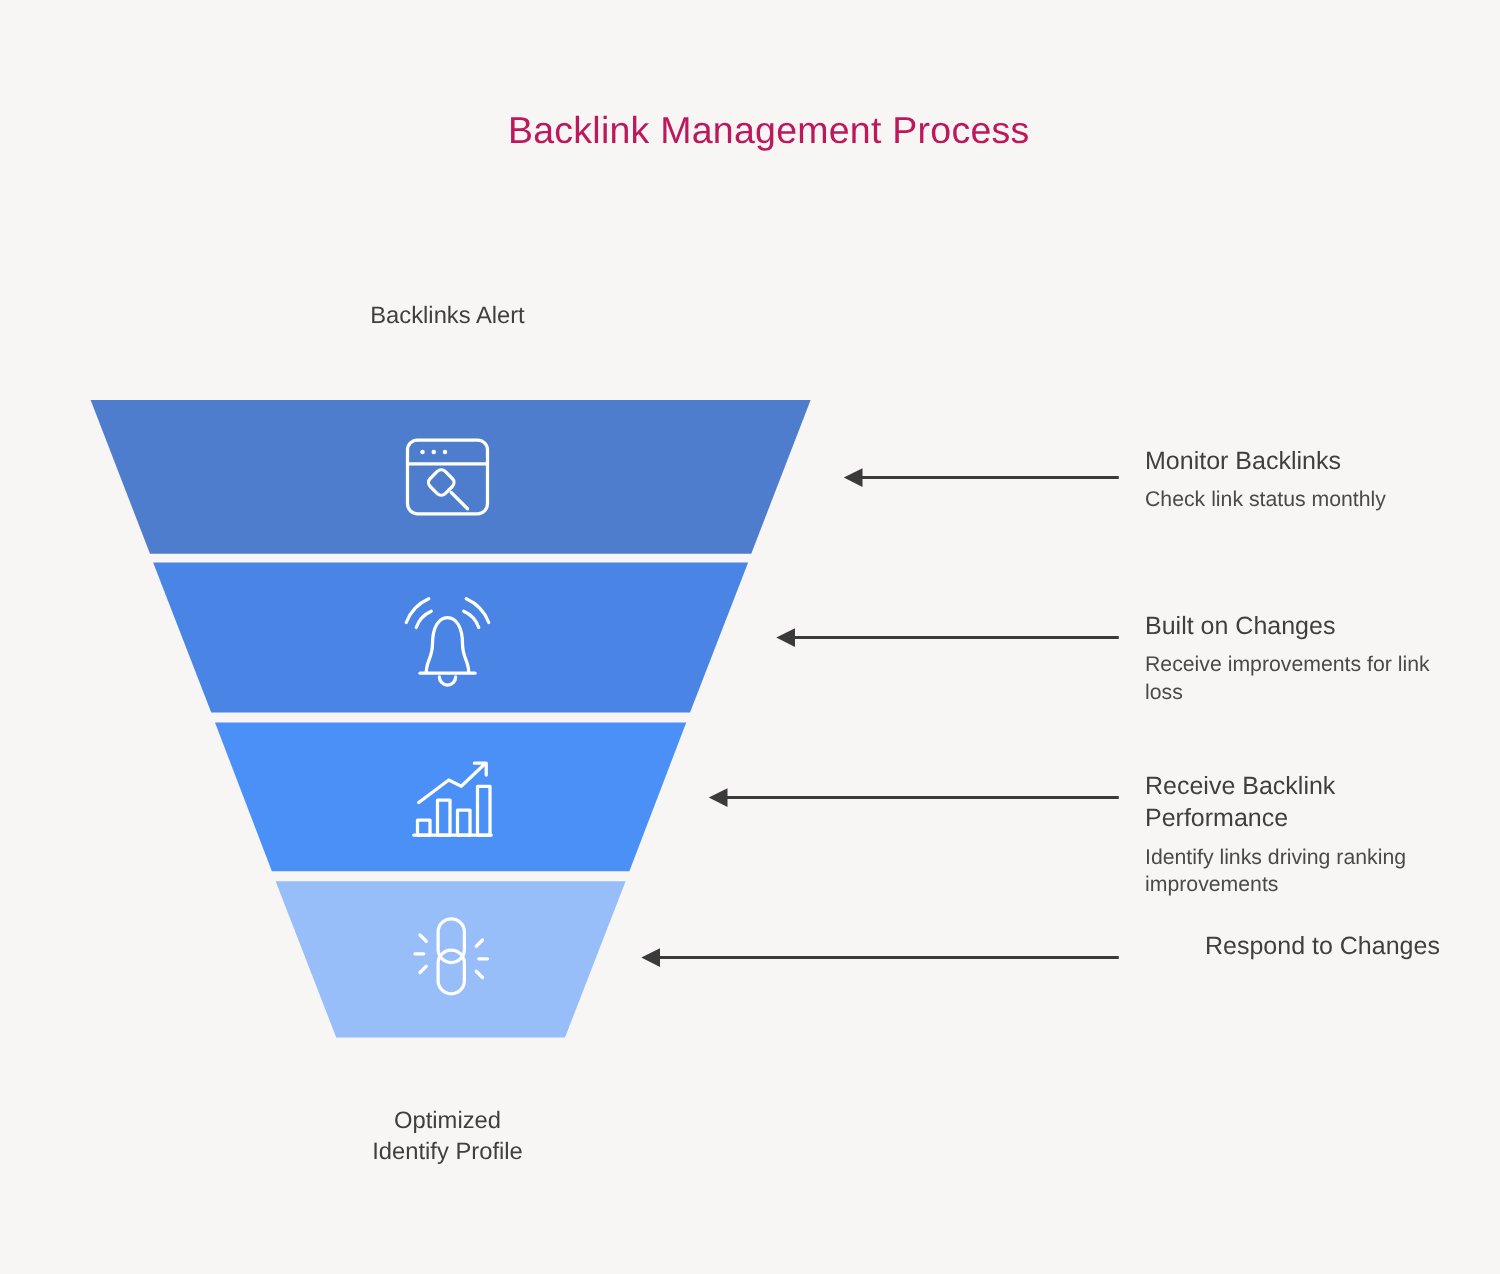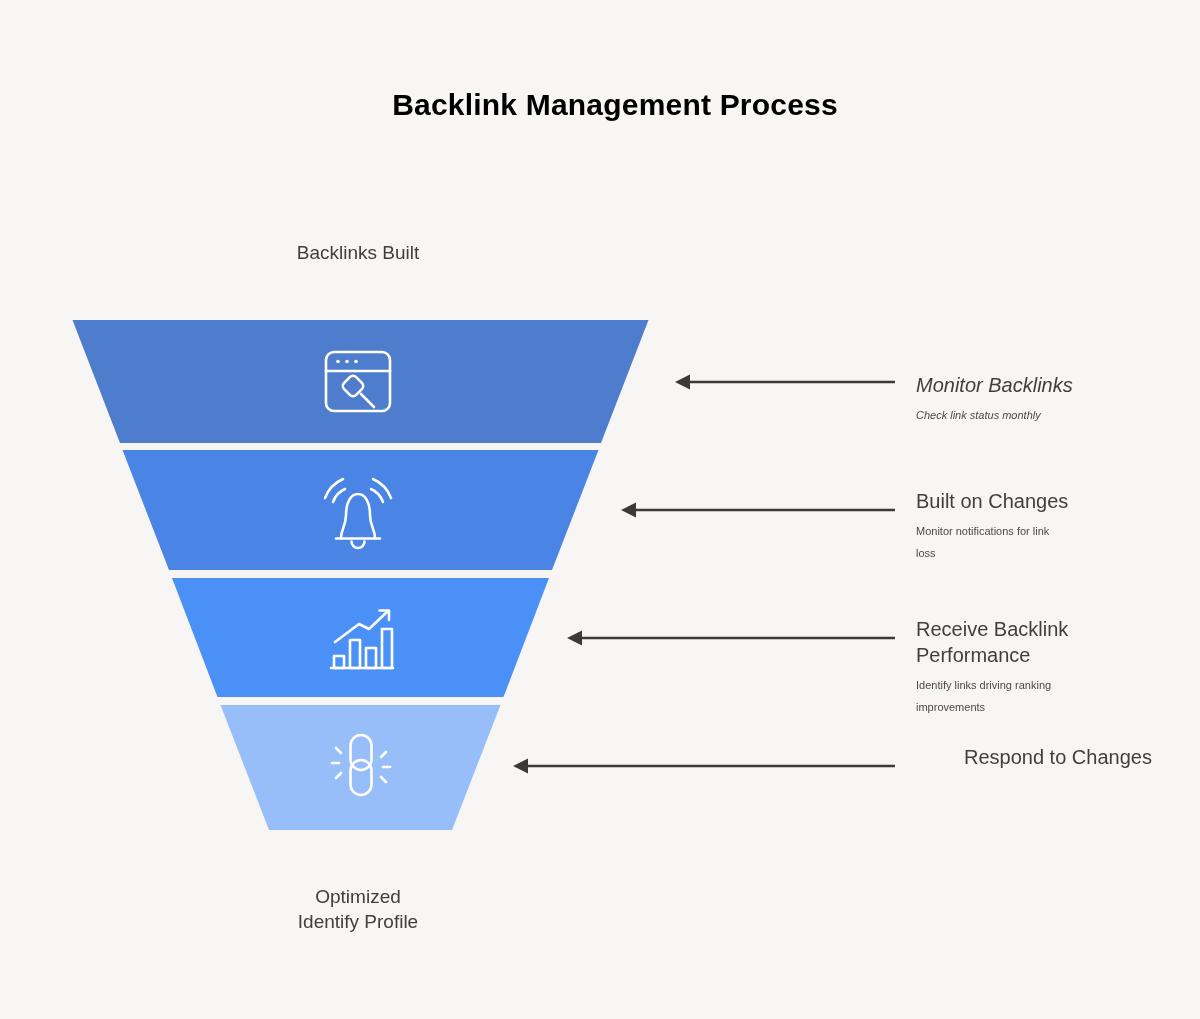--- a/index.html
+++ b/index.html
@@ -19,22 +19,22 @@
     inset: 0;
     width: 1200px;
     height: 1019px;
   }
   .page-title {
     position: absolute;
     top: 88px;
     left: 615px;
     transform: translateX(-50%);
     font-size: 30px;
-    font-weight: 700;
-    color: #000000;
+    font-weight: 400;
+    color: #be185d;
     white-space: nowrap;
     letter-spacing: 0.2px;
   }
   .funnel-top-label {
     position: absolute;
     top: 242px;
     left: 358px;
     transform: translateX(-50%);
     font-size: 19px;
     color: #3f3f3f;
@@ -59,38 +59,38 @@
   .annotation .heading {
     margin: 0;
     font-size: 20px;
     line-height: 26px;
     font-weight: 400;
     color: #3f3f3f;
     white-space: pre-line;
   }
   .annotation .desc {
     margin: 7px 0 0 0;
-    font-size: 11px;
+    font-size: 17px;
     line-height: 21.5px;
     color: #4a4a4a;
     white-space: pre-line;
   }
-  .anno-1 { top: 372px; font-style: italic; }
+  .anno-1 { top: 356px; }
   .anno-2 { top: 488px; }
   .anno-3 { top: 616px; }
   .anno-4 { top: 744px; margin-left: 48px; }
 </style>
 </head>
 <body>
 
 <div class="canvas">
 
   <div class="page-title">Backlink Management Process</div>
 
-  <div class="funnel-top-label">Backlinks Built</div>
+  <div class="funnel-top-label">Backlinks Alert</div>
 
   <svg class="svg-layer" viewBox="0 0 1200 1019">
 
     <polygon points="72.5,320 648.5,320 601,443 120,443" fill="#4f7dce"></polygon>
     <polygon points="122.5,450 598.5,450 552,570 169,570" fill="#4a85e6"></polygon>
     <polygon points="172,578 549,578 503.5,697 217.5,697" fill="#4b90f7"></polygon>
     <polygon points="220.5,705 500.5,705 452,830 269,830" fill="#97bef9"></polygon>
 
     <g fill="none" stroke="#ffffff" stroke-width="2.6" stroke-linecap="round" stroke-linejoin="round">
       <rect x="326" y="352" width="64" height="59" rx="8"></rect>
@@ -150,21 +150,21 @@
       <polygon points="513,766 528,758.5 528,773.5" fill="#3a3a3a"></polygon>
     </g>
   </svg>
 
   <div class="annotation anno-1">
     <p class="heading">Monitor Backlinks</p>
     <p class="desc">Check link status monthly</p>
   </div>
   <div class="annotation anno-2">
     <p class="heading">Built on Changes</p>
-    <p class="desc">Monitor notifications for link
+    <p class="desc">Receive improvements for link
 loss</p>
   </div>
   <div class="annotation anno-3">
     <p class="heading">Receive Backlink
 Performance</p>
     <p class="desc">Identify links driving ranking
 improvements</p>
   </div>
   <div class="annotation anno-4">
     <p class="heading">Respond to Changes</p>

